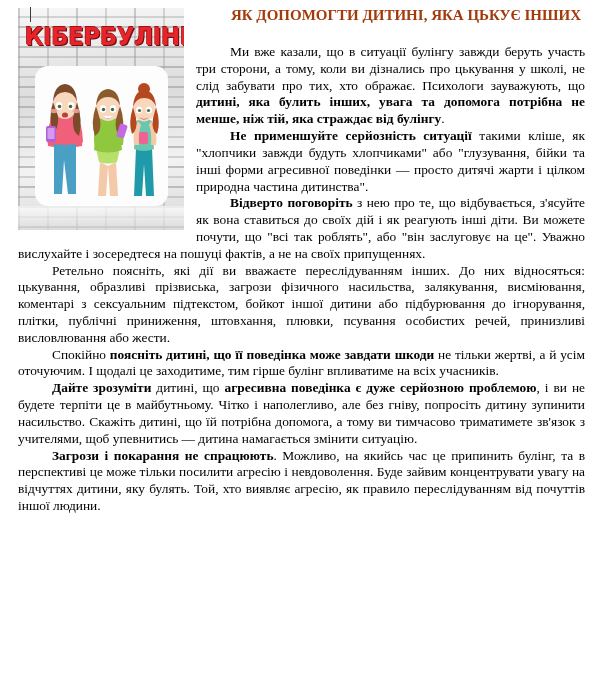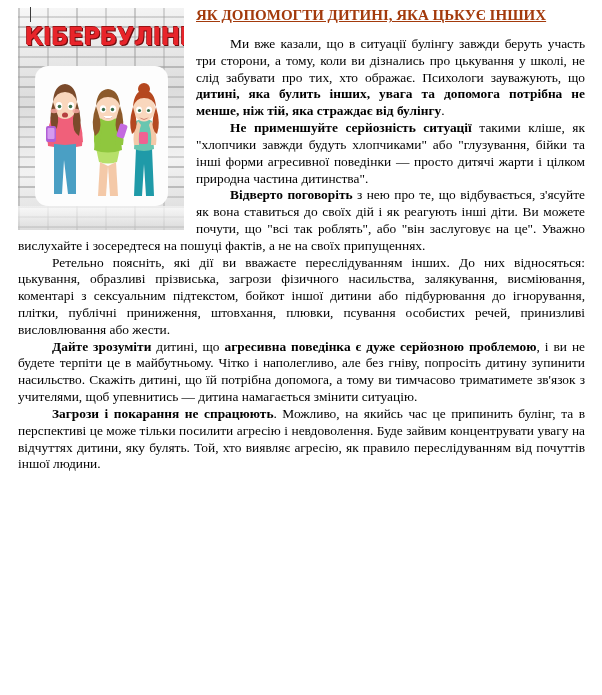--- a/index.html
+++ b/index.html
@@ -86,30 +86,29 @@
     left: 0;
     right: 0;
     bottom: 0;
     height: 24px;
     background: linear-gradient(180deg, rgba(255,255,255,0.75), rgba(220,220,220,0.5));
   }
   .girls { position: absolute; inset: 0; }
 
   
   .doc-title {
-    text-align: left;
+    text-align: right;
     font-family: "Liberation Serif", "DejaVu Serif", serif;
     font-weight: bold;
     font-size: 15px;
     line-height: 1.27;
     color: #a33a0c;
     margin: 0 0 0 0;
     padding: 0 4px 0 16px;
     position: relative;
-    text-decoration: underline;
   }
   .doc-title::before {
     content: "";
     position: absolute;
     left: 12px;
     top: 1px;
     width: 1px;
     height: 15px;
     background: #3b3b3b;
   }
@@ -117,21 +116,21 @@
   
   p.body {
     margin: 0;
     text-align: justify;
     text-justify: inter-word;
     font-size: 13.4px;
     line-height: 1.255;
     text-indent: 34px;
     hyphens: none;
   }
-  p.gap-top { margin-top: 11px; }
+  p.gap-top { margin-top: 19px; }
   b { font-weight: bold; }
   .clear { clear: both; }
 </style>
 </head>
 <body>
 
 <div class="page">
   <div class="content">
 
     <div class="figure">
@@ -201,19 +200,20 @@
       <div class="fig-floor"></div>
     </div>
 
     <div class="doc-title">ЯК ДОПОМОГТИ ДИТИНІ, ЯКА ЦЬКУЄ ІНШИХ</div>
 
     <div id="paragraphs">
         <p class="body gap-top"><span>Ми вже казали, що в ситуації булінгу завжди беруть участь три сторони, а тому, коли ви дізнались про цькування у школі, не слід забувати про тих, хто ображає. Психологи зауважують, що </span><b>дитині, яка булить інших, увага та допомога потрібна не менше, ніж тій, яка страждає від булінгу</b><span>.</span></p>
         <p class="body"><b>Не применшуйте серйозність ситуації</b><span> такими кліше, як "хлопчики завжди будуть хлопчиками" або "глузування, бійки та інші форми агресивної поведінки — просто дитячі жарти і цілком природна частина дитинства".</span></p>
         <p class="body"><b>Відверто поговоріть</b><span> з нею про те, що відбувається, з'ясуйте як вона ставиться до своїх дій і як реагують інші діти. Ви можете почути, що "всі так роблять", або "він заслуговує на це". Уважно вислухайте і зосередтеся на пошуці фактів, а не на своїх припущеннях.</span></p>
         <p class="body"><span>Ретельно поясніть, які дії ви вважаєте переслідуванням інших. До них відносяться: цькування, образливі прізвиська, загрози фізичного насильства, залякування, висміювання, коментарі з сексуальним підтекстом, бойкот іншої дитини або підбурювання до ігнорування, плітки, публічні приниження, штовхання, плювки, псування особистих речей, принизливі висловлювання або жести.</span></p>
+        <p class="body"><span>Спокійно </span><b>поясніть дитині, що її поведінка може завдати шкоди</b><span> не тільки жертві, а й усім оточуючим. І щодалі це заходитиме, тим гірше булінг впливатиме на всіх учасників.</span></p>
         <p class="body"><b>Дайте зрозуміти</b><span> дитині, що </span><b>агресивна поведінка є дуже серйозною проблемою</b><span>, і ви не будете терпіти це в майбутньому. Чітко і наполегливо, але без гніву, попросіть дитину зупинити насильство. Скажіть дитині, що їй потрібна допомога, а тому ви тимчасово триматимете зв'язок з учителями, щоб упевнитись — дитина намагається змінити ситуацію.</span></p>
         <p class="body"><b>Загрози і покарання не спрацюють</b><span>. Можливо, на якийсь час це припинить булінг, та в перспективі це може тільки посилити агресію і невдоволення. Буде зайвим концентрувати увагу на відчуттях дитини, яку булять. Той, хто виявляє агресію, як правило переслідуванням від почуттів іншої людини.</span></p>
       </div>
 
     <div class="clear"></div>
   </div>
 </div>
 
 </body></html>

